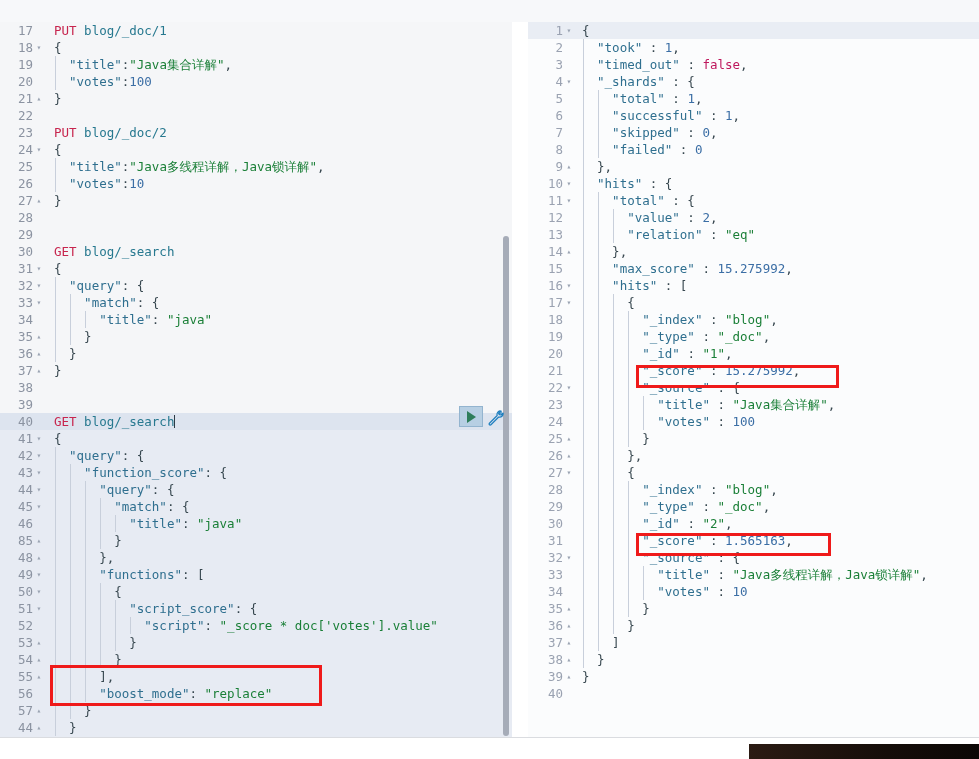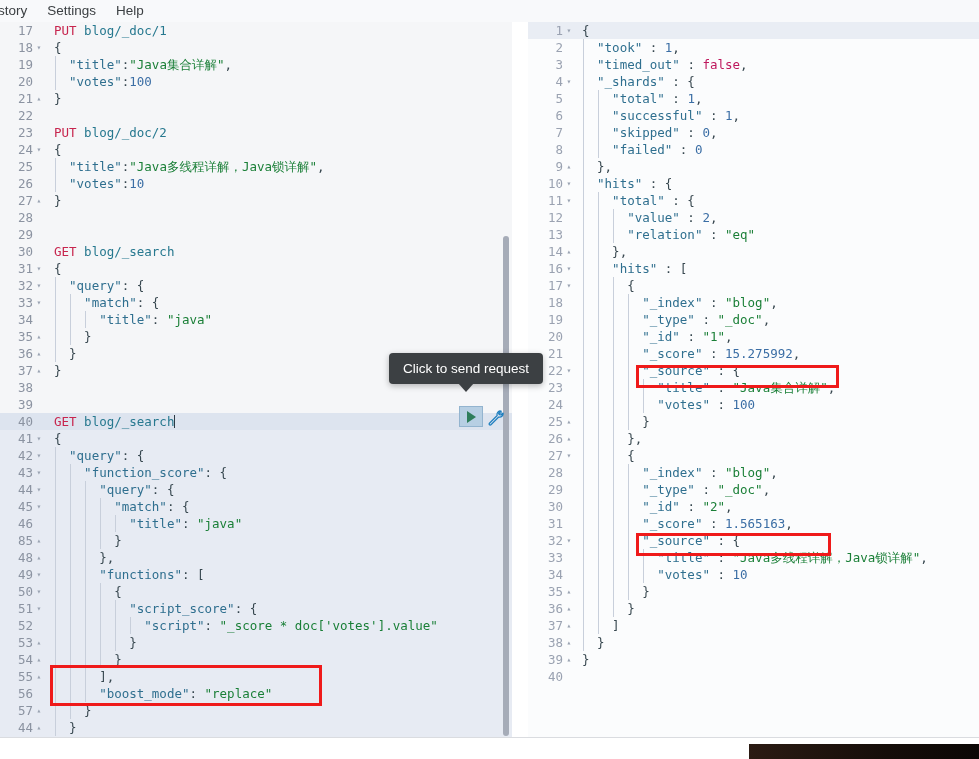--- a/index.html
+++ b/index.html
@@ -204,25 +204,20 @@
   }
   #redbox-boost  { left: 50px;  top: 665px; width: 272px; height: 41px; }
   #redbox-score1 { left: 636px; top: 365px; width: 203px; height: 23px; }
   #redbox-score2 { left: 636px; top: 533px; width: 195px; height: 23px; }
 </style>
 </head>
 <body>
 
 <div id="app">
 
-  <div class="menubar">
-    <div class="menu-item clipped">story</div>
-    <div class="menu-item">Settings</div>
-    <div class="menu-item">Help</div>
-  </div>
 
   <div class="pane pane-left">
     <div class="editor" id="request-editor-body">
         <div class="code-row"><div class="gutter"><span>17</span><span class="fold none">·</span></div><div class="code-text"><span class="m">PUT </span><span class="u">blog/_doc/1</span></div></div>
         <div class="code-row"><div class="gutter"><span>18</span><span class="fold">▾</span></div><div class="code-text"><span class="p">{</span></div></div>
         <div class="code-row"><div class="gutter"><span>19</span><span class="fold none">·</span></div><div class="guides"><div class="guide" style="left: 9px;"></div></div><div class="code-text"><span class="p">  </span><span class="k">"title"</span><span class="p">:</span><span class="s">"Java集合详解"</span><span class="p">,</span></div></div>
         <div class="code-row"><div class="gutter"><span>20</span><span class="fold none">·</span></div><div class="guides"><div class="guide" style="left: 9px;"></div></div><div class="code-text"><span class="p">  </span><span class="k">"votes"</span><span class="p">:</span><span class="n">100</span></div></div>
         <div class="code-row"><div class="gutter"><span>21</span><span class="fold">▴</span></div><div class="code-text"><span class="p">}</span></div></div>
         <div class="code-row"><div class="gutter"><span>22</span><span class="fold none">·</span></div><div class="code-text"></div></div>
         <div class="code-row"><div class="gutter"><span>23</span><span class="fold none">·</span></div><div class="code-text"><span class="m">PUT </span><span class="u">blog/_doc/2</span></div></div>
@@ -279,20 +274,21 @@
         <div class="code-row"><div class="gutter"><span>5</span><span class="fold none">·</span></div><div class="guides"><div class="guide" style="left: 7px;"></div><div class="guide" style="left: 22.04px;"></div></div><div class="code-text"><span class="p">    </span><span class="k">"total"</span><span class="p"> : </span><span class="n">1</span><span class="p">,</span></div></div>
         <div class="code-row"><div class="gutter"><span>6</span><span class="fold none">·</span></div><div class="guides"><div class="guide" style="left: 7px;"></div><div class="guide" style="left: 22.04px;"></div></div><div class="code-text"><span class="p">    </span><span class="k">"successful"</span><span class="p"> : </span><span class="n">1</span><span class="p">,</span></div></div>
         <div class="code-row"><div class="gutter"><span>7</span><span class="fold none">·</span></div><div class="guides"><div class="guide" style="left: 7px;"></div><div class="guide" style="left: 22.04px;"></div></div><div class="code-text"><span class="p">    </span><span class="k">"skipped"</span><span class="p"> : </span><span class="n">0</span><span class="p">,</span></div></div>
         <div class="code-row"><div class="gutter"><span>8</span><span class="fold none">·</span></div><div class="guides"><div class="guide" style="left: 7px;"></div><div class="guide" style="left: 22.04px;"></div></div><div class="code-text"><span class="p">    </span><span class="k">"failed"</span><span class="p"> : </span><span class="n">0</span></div></div>
         <div class="code-row"><div class="gutter"><span>9</span><span class="fold">▴</span></div><div class="guides"><div class="guide" style="left: 7px;"></div></div><div class="code-text"><span class="p">  },</span></div></div>
         <div class="code-row"><div class="gutter"><span>10</span><span class="fold">▾</span></div><div class="guides"><div class="guide" style="left: 7px;"></div></div><div class="code-text"><span class="p">  </span><span class="k">"hits"</span><span class="p"> : {</span></div></div>
         <div class="code-row"><div class="gutter"><span>11</span><span class="fold">▾</span></div><div class="guides"><div class="guide" style="left: 7px;"></div><div class="guide" style="left: 22.04px;"></div></div><div class="code-text"><span class="p">    </span><span class="k">"total"</span><span class="p"> : {</span></div></div>
         <div class="code-row"><div class="gutter"><span>12</span><span class="fold none">·</span></div><div class="guides"><div class="guide" style="left: 7px;"></div><div class="guide" style="left: 22.04px;"></div><div class="guide" style="left: 37.08px;"></div></div><div class="code-text"><span class="p">      </span><span class="k">"value"</span><span class="p"> : </span><span class="n">2</span><span class="p">,</span></div></div>
         <div class="code-row"><div class="gutter"><span>13</span><span class="fold none">·</span></div><div class="guides"><div class="guide" style="left: 7px;"></div><div class="guide" style="left: 22.04px;"></div><div class="guide" style="left: 37.08px;"></div></div><div class="code-text"><span class="p">      </span><span class="k">"relation"</span><span class="p"> : </span><span class="s">"eq"</span></div></div>
         <div class="code-row"><div class="gutter"><span>14</span><span class="fold">▴</span></div><div class="guides"><div class="guide" style="left: 7px;"></div><div class="guide" style="left: 22.04px;"></div></div><div class="code-text"><span class="p">    },</span></div></div>
+        <div class="code-row"><div class="gutter"><span>15</span><span class="fold none">·</span></div><div class="guides"><div class="guide" style="left: 7px;"></div><div class="guide" style="left: 22.04px;"></div></div><div class="code-text"><span class="p">    </span><span class="k">"max_score"</span><span class="p"> : </span><span class="n">15.275992</span><span class="p">,</span></div></div>
         <div class="code-row"><div class="gutter"><span>16</span><span class="fold">▾</span></div><div class="guides"><div class="guide" style="left: 7px;"></div><div class="guide" style="left: 22.04px;"></div></div><div class="code-text"><span class="p">    </span><span class="k">"hits"</span><span class="p"> : [</span></div></div>
         <div class="code-row"><div class="gutter"><span>17</span><span class="fold">▾</span></div><div class="guides"><div class="guide" style="left: 7px;"></div><div class="guide" style="left: 22.04px;"></div><div class="guide" style="left: 37.08px;"></div></div><div class="code-text"><span class="p">      {</span></div></div>
         <div class="code-row"><div class="gutter"><span>18</span><span class="fold none">·</span></div><div class="guides"><div class="guide" style="left: 7px;"></div><div class="guide" style="left: 22.04px;"></div><div class="guide" style="left: 37.08px;"></div><div class="guide" style="left: 52.12px;"></div></div><div class="code-text"><span class="p">        </span><span class="k">"_index"</span><span class="p"> : </span><span class="s">"blog"</span><span class="p">,</span></div></div>
         <div class="code-row"><div class="gutter"><span>19</span><span class="fold none">·</span></div><div class="guides"><div class="guide" style="left: 7px;"></div><div class="guide" style="left: 22.04px;"></div><div class="guide" style="left: 37.08px;"></div><div class="guide" style="left: 52.12px;"></div></div><div class="code-text"><span class="p">        </span><span class="k">"_type"</span><span class="p"> : </span><span class="s">"_doc"</span><span class="p">,</span></div></div>
         <div class="code-row"><div class="gutter"><span>20</span><span class="fold none">·</span></div><div class="guides"><div class="guide" style="left: 7px;"></div><div class="guide" style="left: 22.04px;"></div><div class="guide" style="left: 37.08px;"></div><div class="guide" style="left: 52.12px;"></div></div><div class="code-text"><span class="p">        </span><span class="k">"_id"</span><span class="p"> : </span><span class="s">"1"</span><span class="p">,</span></div></div>
         <div class="code-row"><div class="gutter"><span>21</span><span class="fold none">·</span></div><div class="guides"><div class="guide" style="left: 7px;"></div><div class="guide" style="left: 22.04px;"></div><div class="guide" style="left: 37.08px;"></div><div class="guide" style="left: 52.12px;"></div></div><div class="code-text"><span class="p">        </span><span class="k">"_score"</span><span class="p"> : </span><span class="n">15.275992</span><span class="p">,</span></div></div>
         <div class="code-row"><div class="gutter"><span>22</span><span class="fold">▾</span></div><div class="guides"><div class="guide" style="left: 7px;"></div><div class="guide" style="left: 22.04px;"></div><div class="guide" style="left: 37.08px;"></div><div class="guide" style="left: 52.12px;"></div></div><div class="code-text"><span class="p">        </span><span class="k">"_source"</span><span class="p"> : {</span></div></div>
         <div class="code-row"><div class="gutter"><span>23</span><span class="fold none">·</span></div><div class="guides"><div class="guide" style="left: 7px;"></div><div class="guide" style="left: 22.04px;"></div><div class="guide" style="left: 37.08px;"></div><div class="guide" style="left: 52.12px;"></div><div class="guide" style="left: 67.16px;"></div></div><div class="code-text"><span class="p">          </span><span class="k">"title"</span><span class="p"> : </span><span class="s">"Java集合详解"</span><span class="p">,</span></div></div>
         <div class="code-row"><div class="gutter"><span>24</span><span class="fold none">·</span></div><div class="guides"><div class="guide" style="left: 7px;"></div><div class="guide" style="left: 22.04px;"></div><div class="guide" style="left: 37.08px;"></div><div class="guide" style="left: 52.12px;"></div><div class="guide" style="left: 67.16px;"></div></div><div class="code-text"><span class="p">          </span><span class="k">"votes"</span><span class="p"> : </span><span class="n">100</span></div></div>
         <div class="code-row"><div class="gutter"><span>25</span><span class="fold">▴</span></div><div class="guides"><div class="guide" style="left: 7px;"></div><div class="guide" style="left: 22.04px;"></div><div class="guide" style="left: 37.08px;"></div><div class="guide" style="left: 52.12px;"></div></div><div class="code-text"><span class="p">        }</span></div></div>
@@ -317,24 +313,20 @@
   <div class="action-group">
     <div class="play-btn">
       <span class="play-tri"></span>
     </div>
     <svg class="wrench" viewBox="0 0 24 24">
       <path d="M20.2 4.1a4.6 4.6 0 0 0-5.3 5.9L4.6 20.3a1.4 1.4 0 0 0 0 2 1.4 1.4 0 0 0 2 0L16.9 12a4.6 4.6 0 0 0 5.9-5.3l-2.6 2.6-2.3-.3-.3-2.3z" fill="none" stroke="#1f7fbf" stroke-width="1.6" stroke-linejoin="round"></path>
       <circle cx="18.2" cy="6.2" r="2.1" fill="none" stroke="#1f7fbf" stroke-width="1.4"></circle>
     </svg>
   </div>
 
-  <div class="tooltip">
-    <span>Click to send request</span>
-    <span class="tooltip-arrow"></span>
-  </div>
 
   <div class="redbox" id="redbox-boost"></div>
   <div class="redbox" id="redbox-score1"></div>
   <div class="redbox" id="redbox-score2"></div>
 
   <div class="bottom-strip">
     <div class="right-dark"></div>
   </div>
 
 </div>

